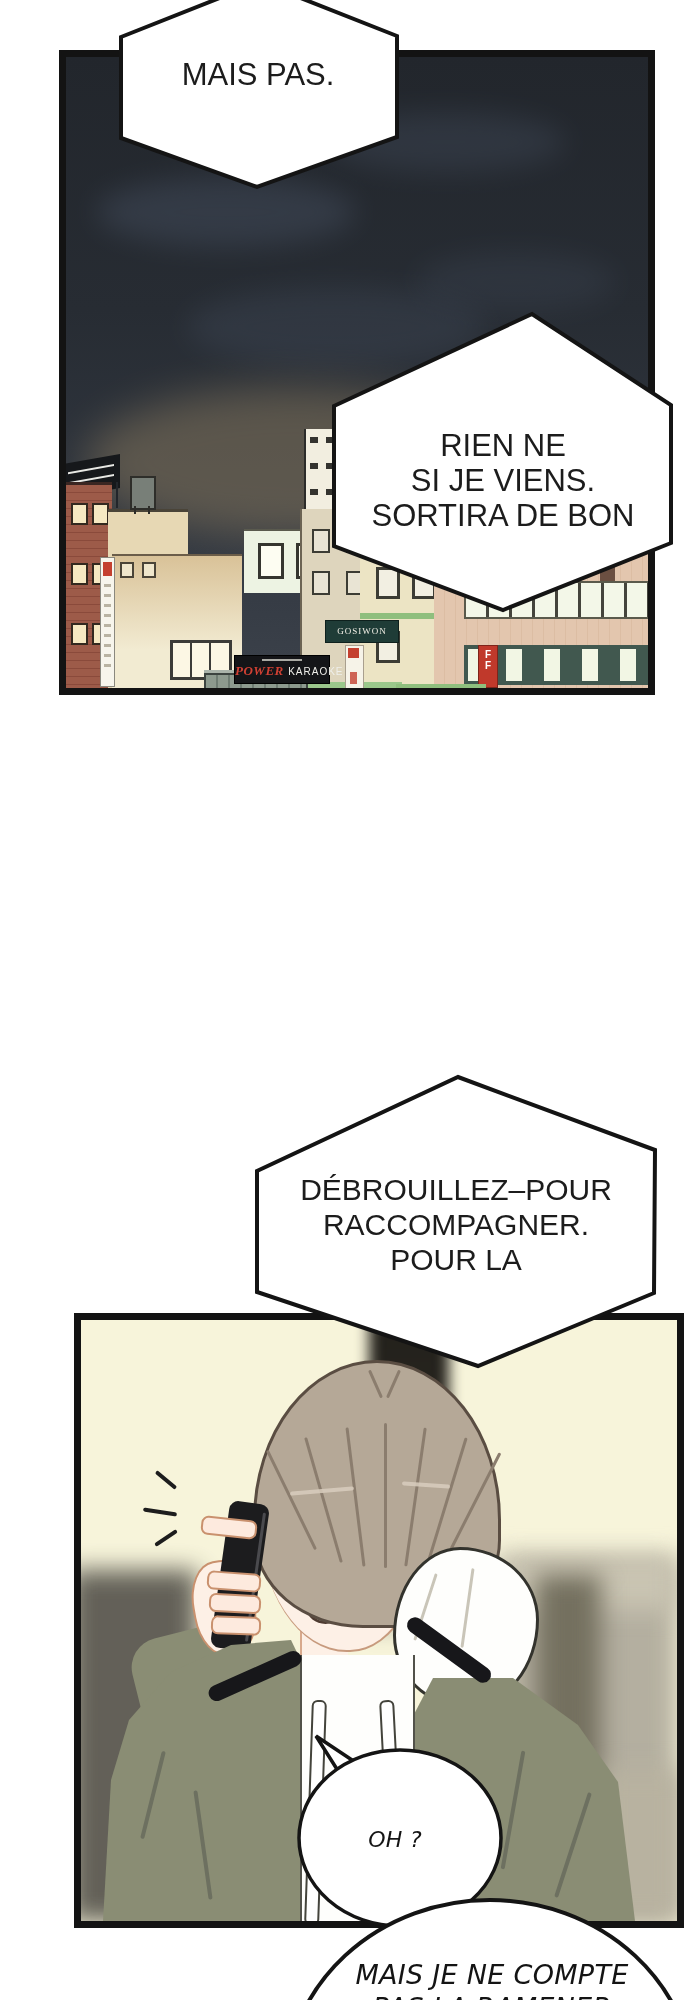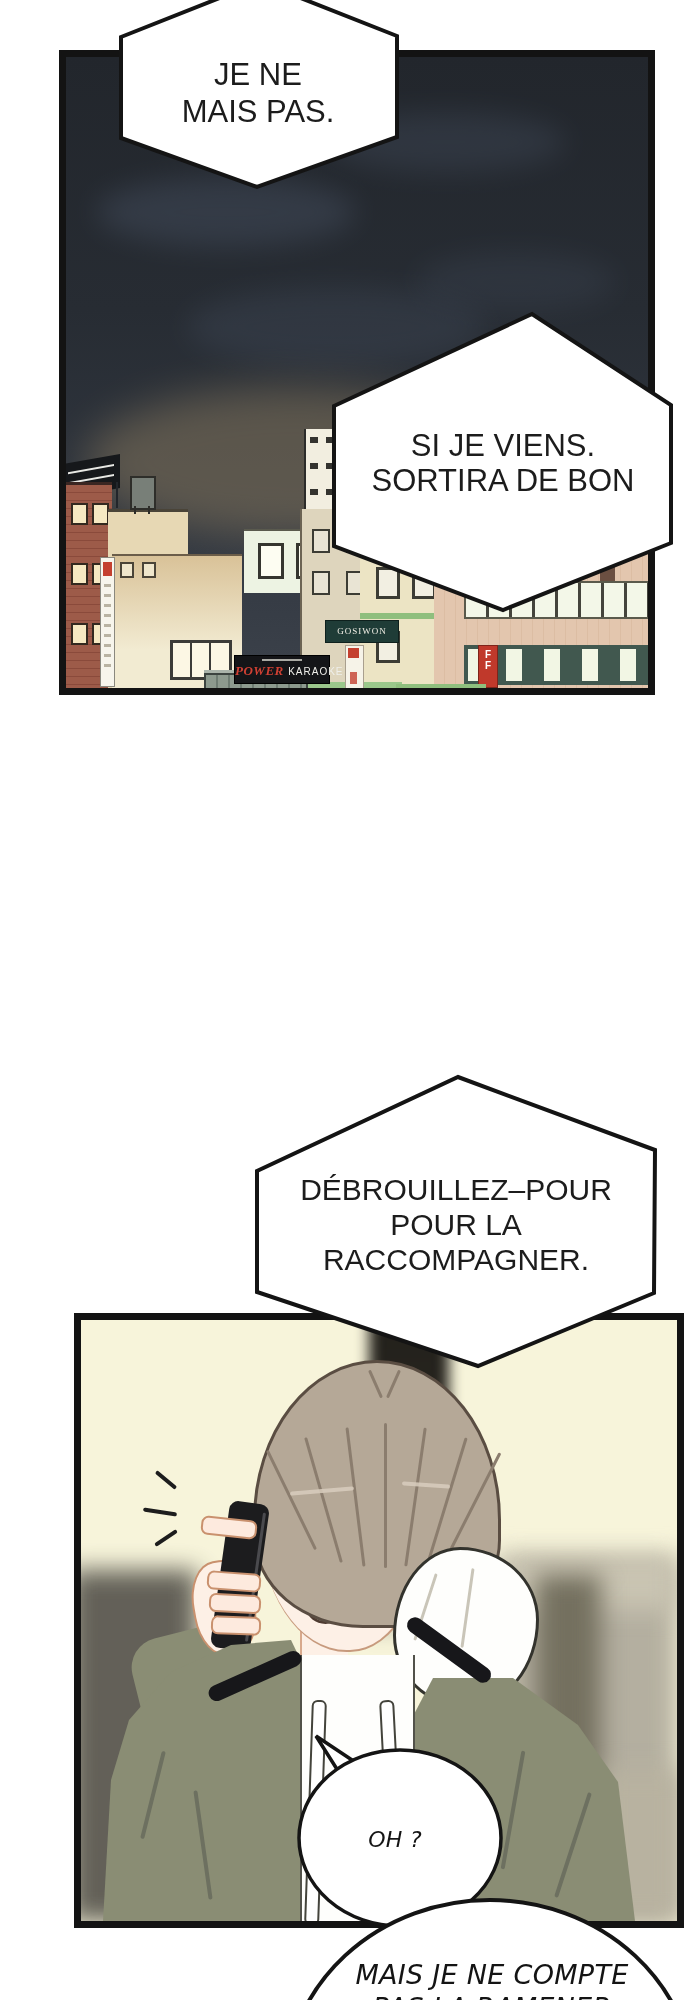--- a/index.html
+++ b/index.html
@@ -252,29 +252,29 @@
 <svg class="bubbles" width="700" height="2000" viewBox="0 0 700 2000">
   <polygon points="121,37 260,-18 397,36 397,137 257,187 121,138" fill="#ffffff" stroke="#141414" stroke-width="4"></polygon>
   <polygon points="334,406 532,314 671,405 671,543 503,610 334,546" fill="#ffffff" stroke="#141414" stroke-width="4"></polygon>
   <polygon points="458,1077 655,1150 654,1293 478,1366 257,1292 257,1171" fill="#ffffff" stroke="#141414" stroke-width="4"></polygon>
   <polygon points="352,1760 316,1736 340,1774" fill="#ffffff" stroke="#141414" stroke-width="3.5"></polygon>
   <ellipse cx="400" cy="1838" rx="101" ry="88" fill="#ffffff" stroke="#141414" stroke-width="3.5"></ellipse>
   <ellipse cx="490" cy="2090" rx="205" ry="190" fill="#ffffff" stroke="#141414" stroke-width="4"></ellipse>
 </svg>
 
 <div class="hex-text" style="left:124px;top:56px;width:268px;line-height:37px;font-size:31px">
-  <div>JE NE</div>
   <div>MAIS PAS.</div>
 </div>
 <div class="hex-text" style="left:343px;top:428px;width:320px;font-size:31px">
+  <div>RIEN NE</div>
   <div>SI JE VIENS.</div>
   <div>SORTIRA DE BON</div>
 </div>
 <div class="hex-text" style="left:256px;top:1172px;width:400px">
   <div>DÉBROUILLEZ–POUR</div>
+  <div>RACCOMPAGNER.</div>
   <div>POUR LA</div>
-  <div>RACCOMPAGNER.</div>
 </div>
 <div class="comic-text" style="left:315px;top:1823px;width:160px;font-size:22px">OH ?</div>
 <div class="comic-text" style="left:292px;top:1958px;width:400px;font-size:27px">
   <div>MAIS JE NE COMPTE</div>
   <div>PAS LA RAMENER</div>
 </div>
 
 </body></html>

